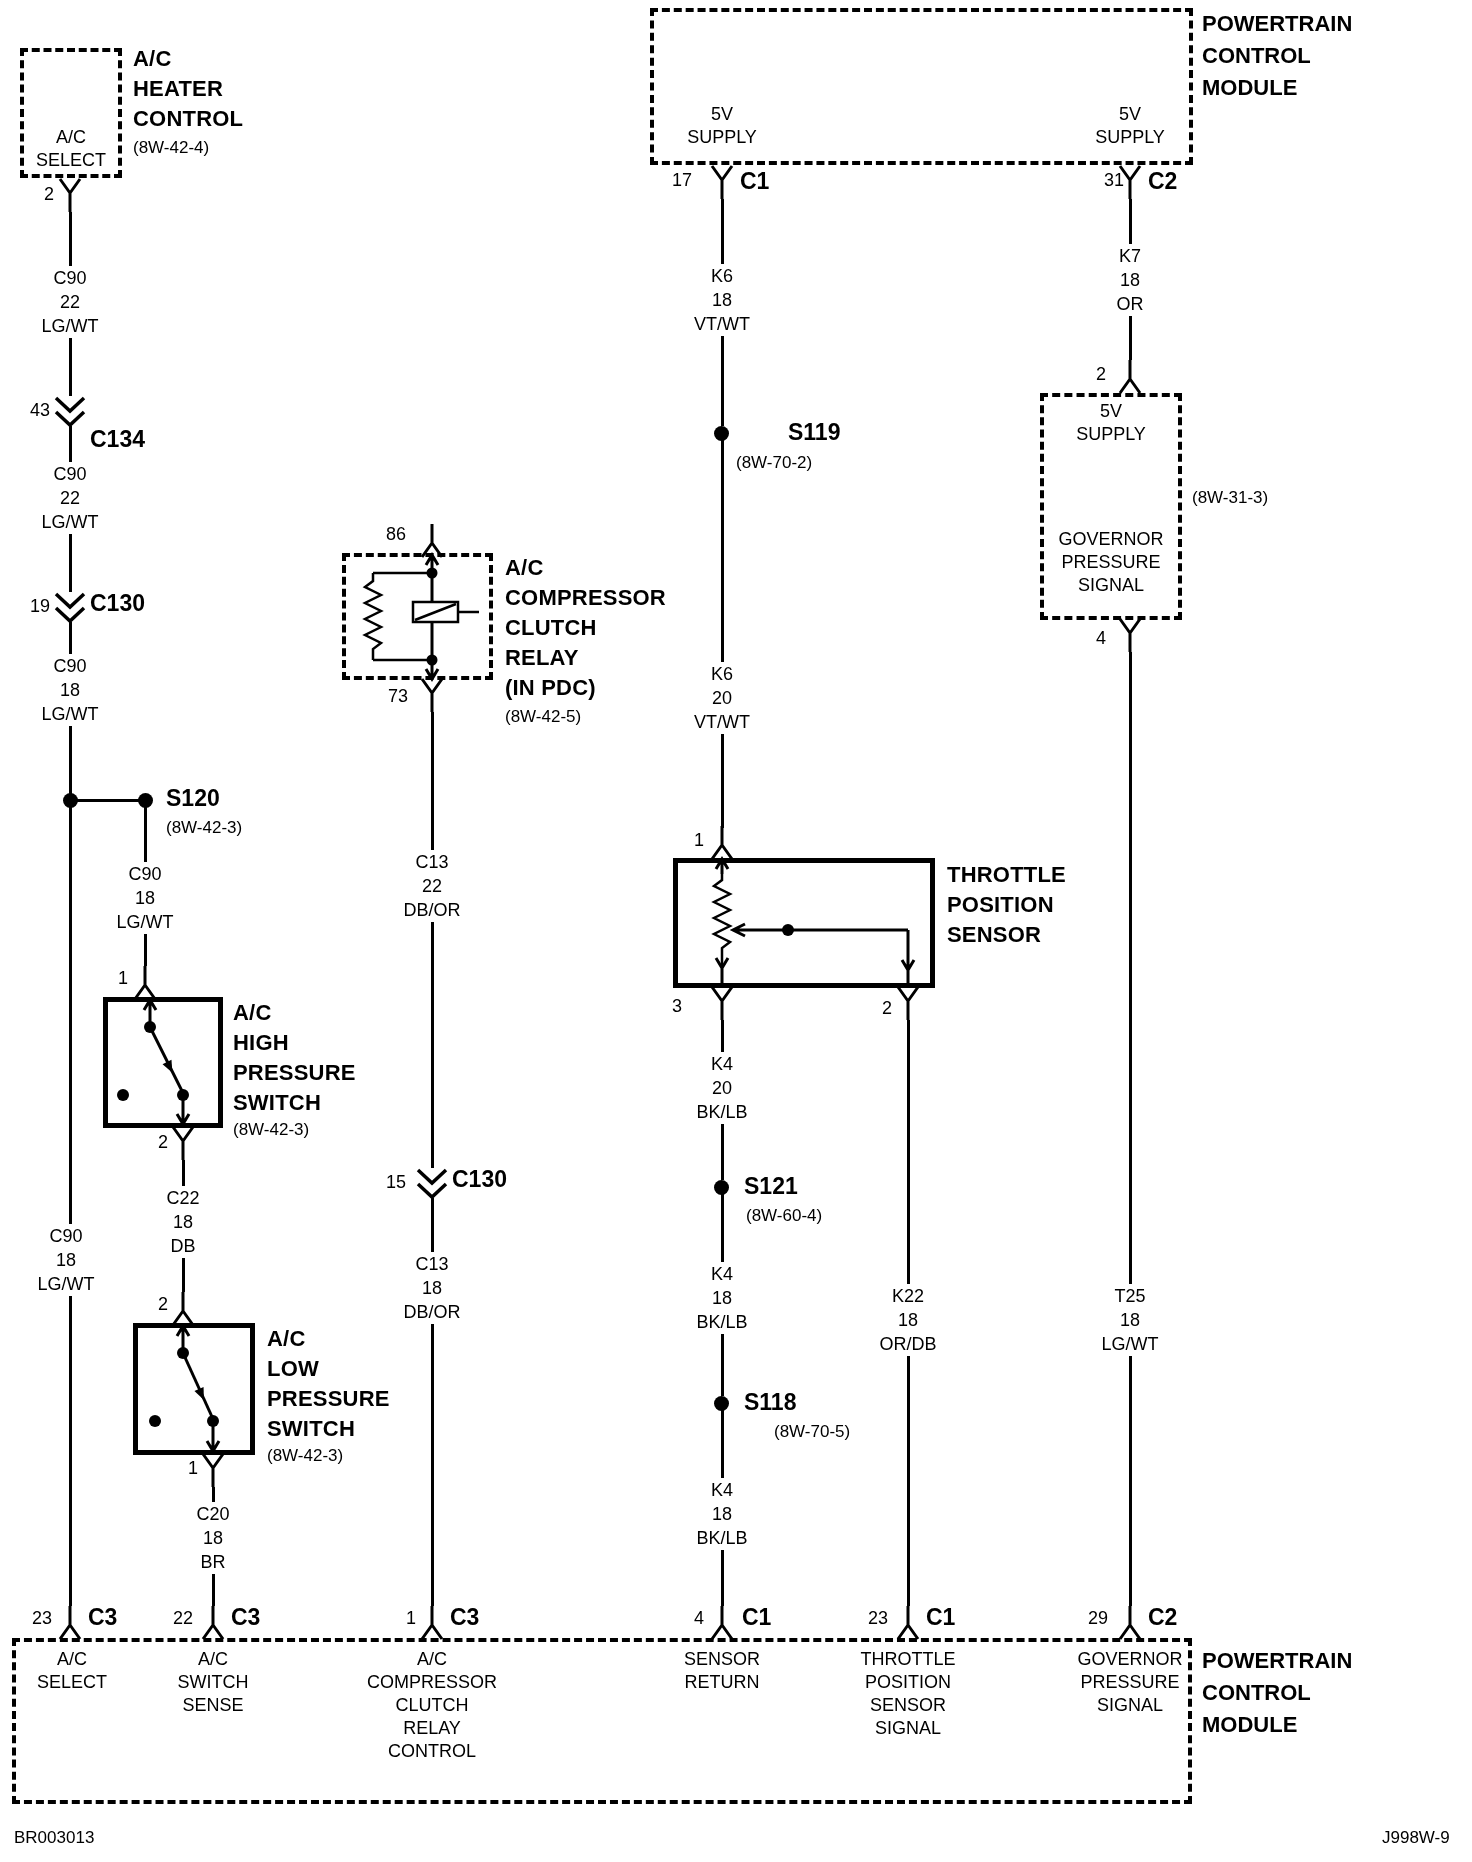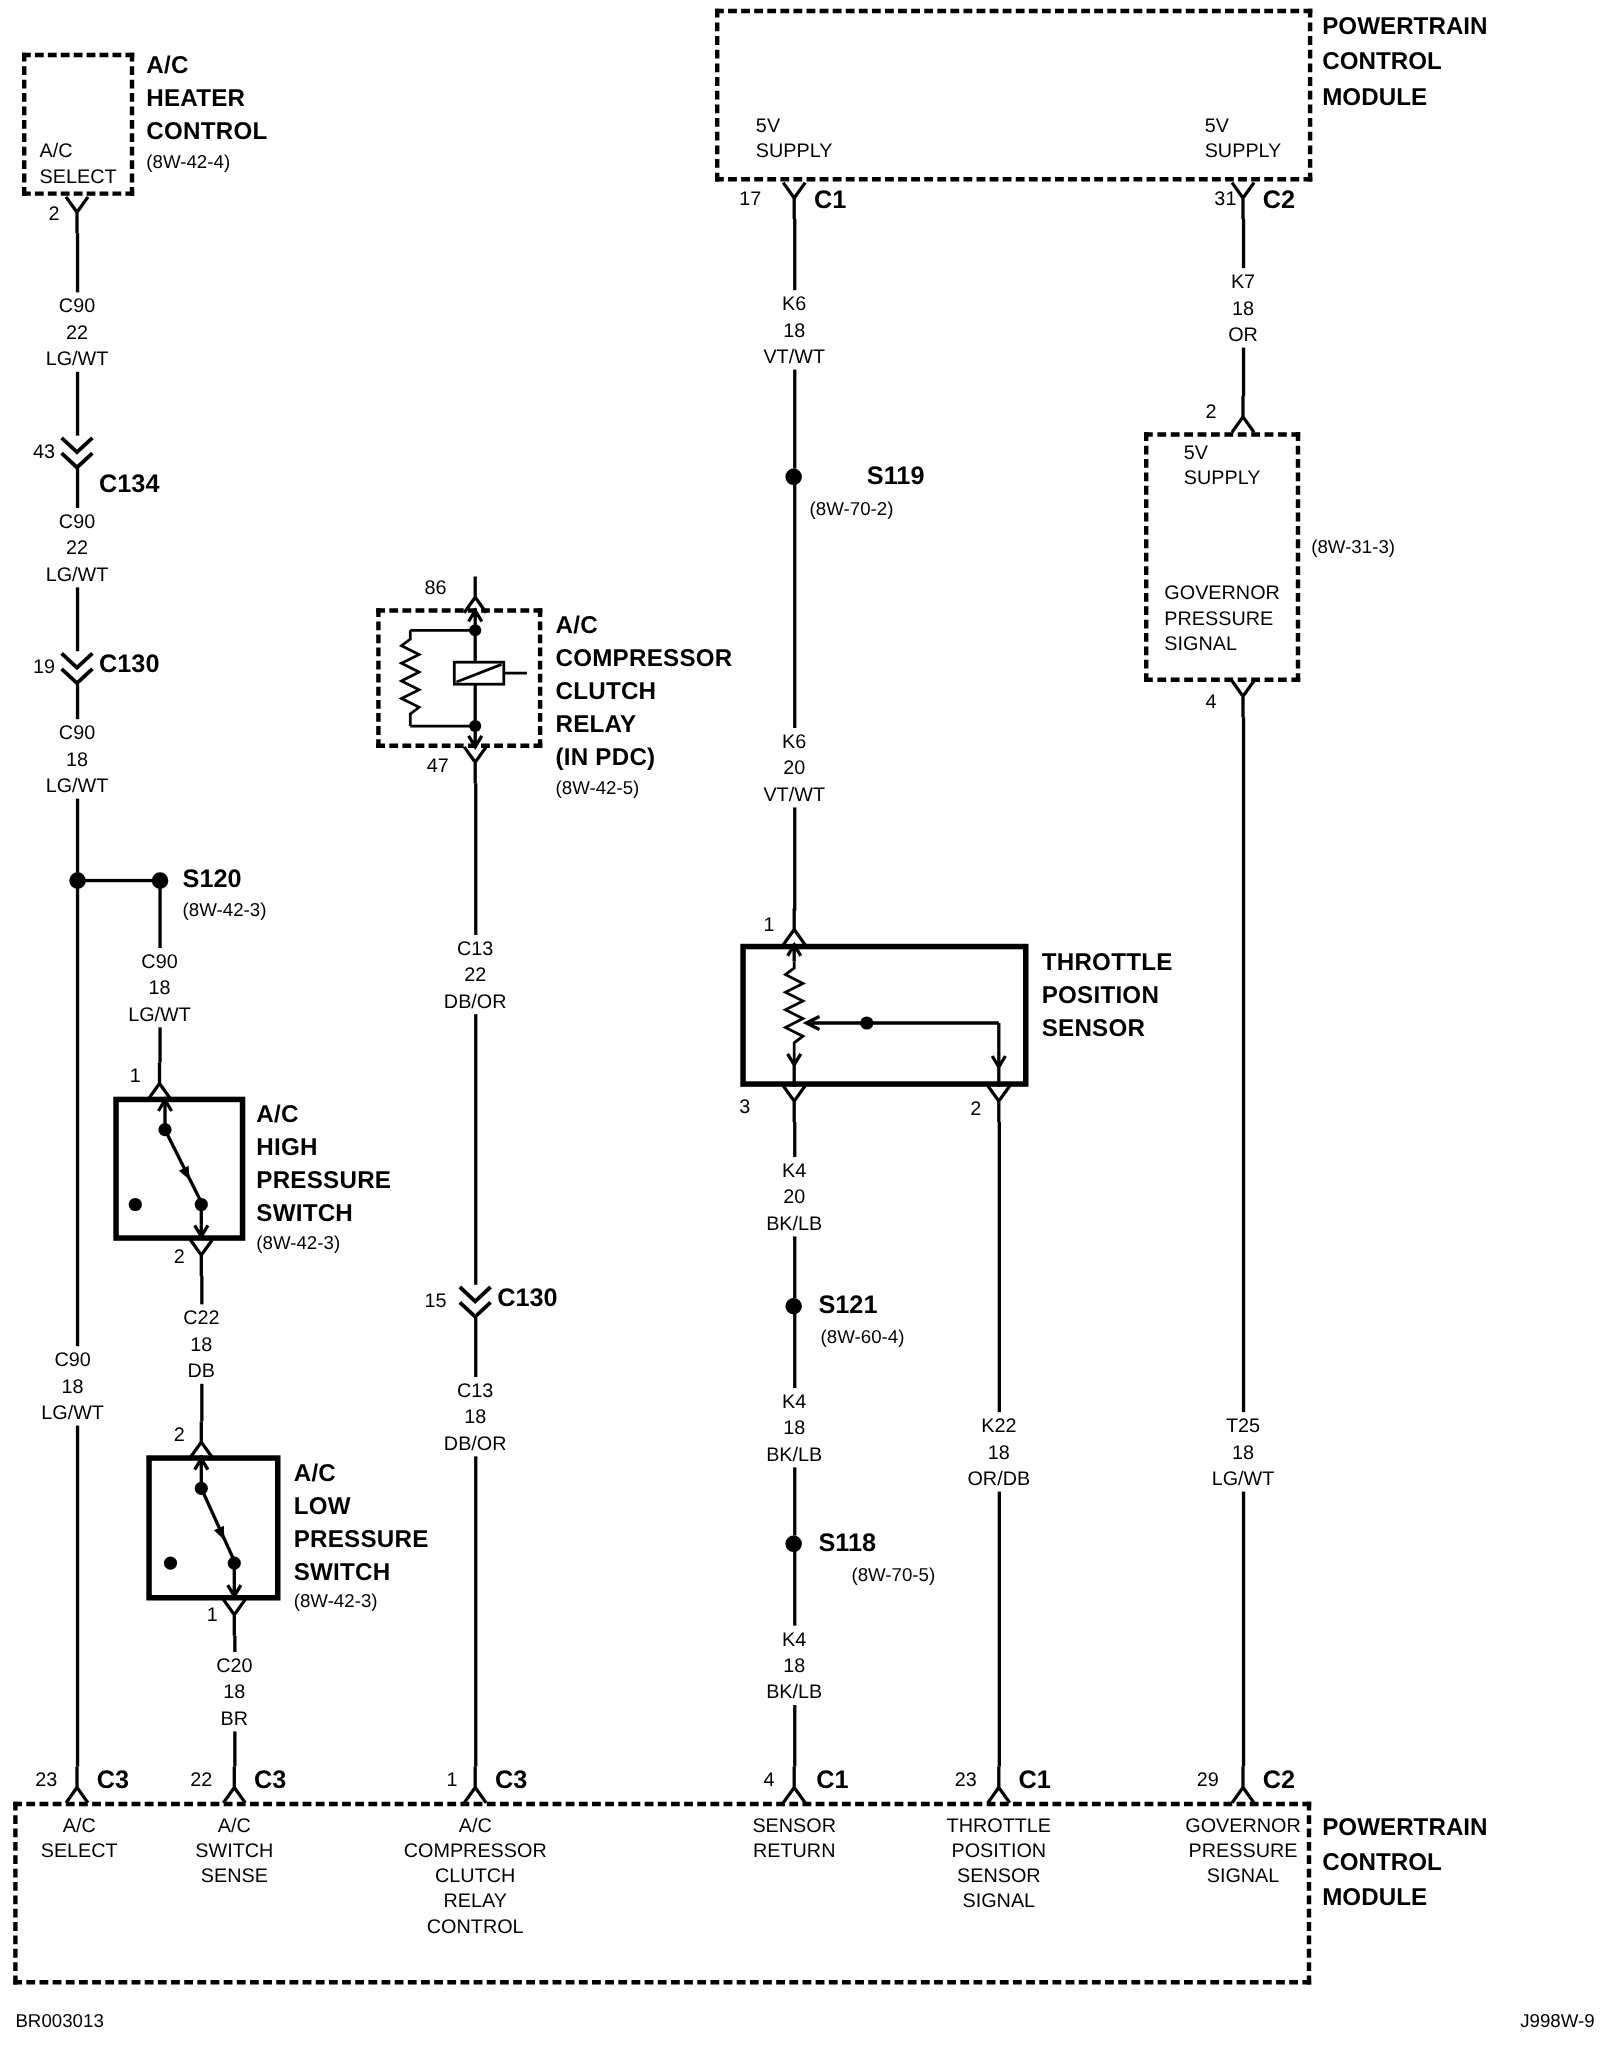--- a/index.html
+++ b/index.html
@@ -10,21 +10,21 @@
   .box-solid{position:absolute;border:5px solid #000;box-sizing:border-box;}
   .box-dash{position:absolute;border:4px dashed #000;box-sizing:border-box;}
   .name{position:absolute;font:bold 22px/30px "Liberation Sans",sans-serif;white-space:pre-line;letter-spacing:0.2px;}
   .bigname{position:absolute;font:bold 22px/32px "Liberation Sans",sans-serif;white-space:pre-line;}
   .conn{position:absolute;font:bold 23px/26px "Liberation Sans",sans-serif;}
   .pin{position:absolute;font:18px/20px "Liberation Sans",sans-serif;text-align:right;width:30px;}
   .wl{position:absolute;font:18px/24px "Liberation Sans",sans-serif;text-align:center;
       transform:translateX(-50%);white-space:pre-line;background:#fff;padding:0 3px;}
   .sig{position:absolute;font:18px/23px "Liberation Sans",sans-serif;text-align:center;
       transform:translateX(-50%);white-space:pre-line;}
-  .inner{position:absolute;font:18px/23px "Liberation Sans",sans-serif;text-align:left;
+  .inner{position:absolute;font:18px/23px "Liberation Sans",sans-serif;text-align:center;
       transform:translateX(-50%);white-space:pre-line;}
   .ref{position:absolute;font:17px/20px "Liberation Sans",sans-serif;}
   .splice{position:absolute;font:bold 23px/24px "Liberation Sans",sans-serif;}
   .dot{position:absolute;width:15px;height:15px;background:#000;border-radius:50%;}
   .foot{position:absolute;font:17px/20px "Liberation Sans",sans-serif;}
   svg{position:absolute;overflow:visible;}
 </style>
 </head>
 <body>
 
@@ -163,21 +163,21 @@
     <path d="M90 20 H31 M31 20 V28 L23 34 L39 42 L23 50 L39 58 L23 66 L39 74 L23 82 L39 90 L31 96 V107 M31 107 H90" stroke="#000" stroke-width="2.5" fill="none"></path>
     <circle cx="90" cy="107" r="5.5" fill="#000"></circle>
     <path d="M90 107 V125 M84 116 L90 126 L96 116" stroke="#000" stroke-width="3" fill="none"></path>
   </svg>
   <div class="name" style="left:505px;top:553px;">A/C
 COMPRESSOR
 CLUTCH
 RELAY
 (IN PDC)</div>
   <div class="ref" style="left:505px;top:707px;">(8W-42-5)</div>
-  <div class="pin" style="left:378px;top:686px;">47</div>
+  <div class="pin" style="left:378px;top:686px;">73</div>
   <svg style="left:419px;top:678px;" width="26" height="34">
       <path d="M13 34 V15 M13 15 L3 1 M23 1 L13 15" stroke="#000" stroke-width="3" fill="none"></path>
     </svg>
 
   <div class="wv" style="left:431px;top:712px;height:138px;"></div>
   <div class="wl" style="left:432px;top:850px;">C13
 22
 DB/OR</div>
   <div class="wv" style="left:431px;top:922px;height:246px;"></div>
 

